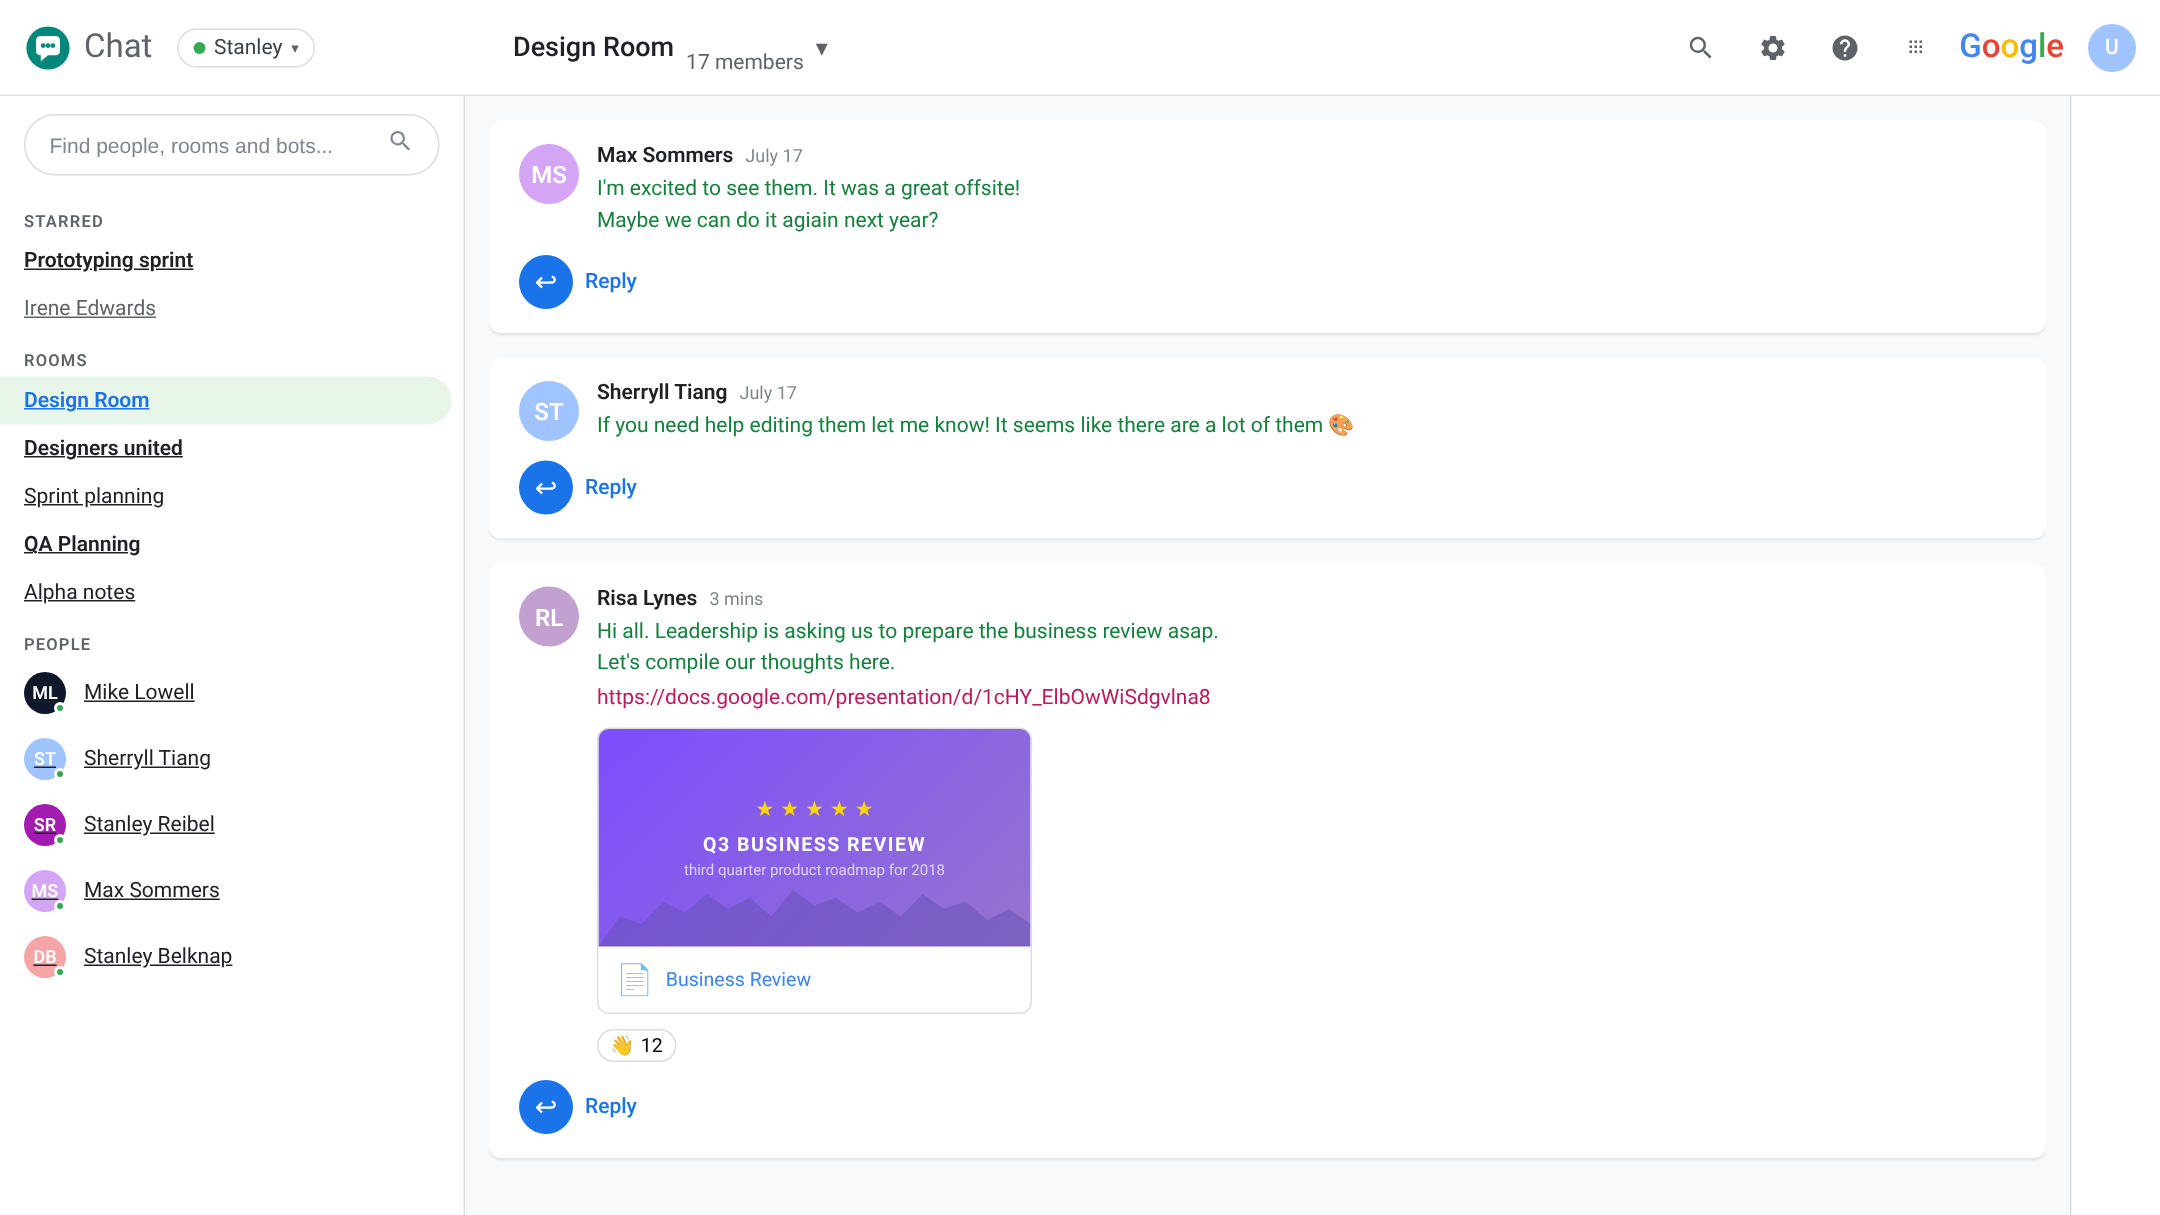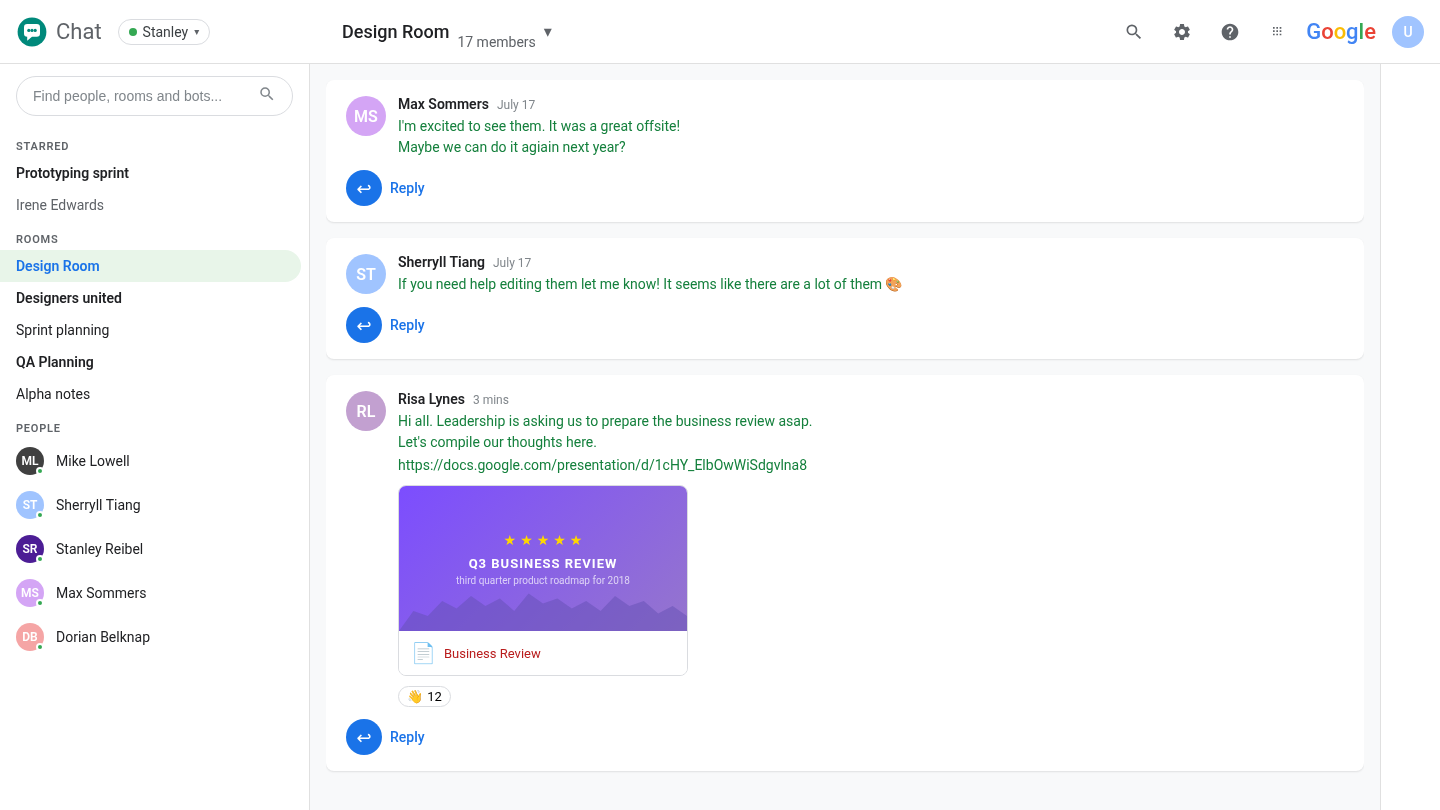--- a/index.html
+++ b/index.html
@@ -64,21 +64,21 @@
 
     .section-label {
       font-size: 11px; font-weight: 600; color: #5f6368;
       padding: 12px 16px 4px; letter-spacing: 0.8px;
       text-transform: uppercase;
     }
     .sidebar-item {
       display: flex; align-items: center; padding: 8px 16px;
       cursor: pointer; border-radius: 0 24px 24px 0;
       margin-right: 8px; gap: 12px;
-      font-size: 14px; color: #202124;
+      font-size: 14px; color: #202124; text-decoration: underline;
     }
     .sidebar-item.active { background: #e8f5e9; color: #1a73e8; font-weight: 600; }
     .sidebar-item.bold { font-weight: 600; }
     .sidebar-item.muted { color: #5f6368; }
     .sidebar-avatar { width: 28px; height: 28px; border-radius: 50%; flex-shrink: 0; display: flex; align-items: center; justify-content: center; font-size: 12px; font-weight: 600; color: #fff; position: relative; }
     .online-dot {
       width: 8px; height: 8px; border-radius: 50%; background: #34a853;
       position: absolute; bottom: 0; right: 0; border: 2px solid #fff;
     }
 
@@ -94,21 +94,21 @@
       background: #fff; border-radius: 8px; padding: 16px 20px;
       box-shadow: 0 1px 2px rgba(0,0,0,0.1);
     }
     .message-header { display: flex; align-items: flex-start; gap: 12px; }
     .msg-avatar { width: 40px; height: 40px; border-radius: 50%; flex-shrink: 0; overflow: hidden; background: #c5b4e3; display: flex; align-items: center; justify-content: center; font-weight: 600; color: #fff; font-size: 16px; }
     .msg-content { flex: 1; }
     .msg-meta { display: flex; align-items: baseline; gap: 8px; margin-bottom: 4px; }
     .msg-author { font-size: 14px; font-weight: 600; color: #202124; }
     .msg-time { font-size: 12px; color: #80868b; }
     .msg-text { font-size: 14px; color: #15803d; line-height: 1.5; }
-    .msg-link { color: #15803d; text-decoration: none; font-size: 14px; display: block; margin-top: 4px; }
+    .msg-link { color: #be185d; text-decoration: none; font-size: 14px; display: block; margin-top: 4px; }
 
     
     .reply-btn {
       display: flex; align-items: center; gap: 8px; margin-top: 12px;
       cursor: pointer; width: fit-content;
     }
     .reply-icon-circle {
       width: 36px; height: 36px; border-radius: 50%; background: #1a73e8;
       display: flex; align-items: center; justify-content: center; color: #fff;
       font-size: 18px;
@@ -133,21 +133,21 @@
     .city-silhouette {
       position: absolute; bottom: 0; left: 0; right: 0; height: 50px;
       background: rgba(100, 80, 180, 0.5);
       clip-path: polygon(0% 100%, 5% 60%, 10% 70%, 15% 40%, 20% 55%, 25% 30%, 30% 50%, 35% 35%, 40% 60%, 45% 25%, 50% 45%, 55% 35%, 60% 55%, 65% 40%, 70% 60%, 75% 30%, 80% 50%, 85% 40%, 90% 65%, 95% 50%, 100% 70%, 100% 100%);
     }
     .attachment-footer {
       display: flex; align-items: center; gap: 8px; padding: 10px 12px;
       background: #fff;
     }
     .doc-icon { font-size: 20px; color: #fbbc04; }
-    .attachment-name { font-size: 13px; color: #b91c1c; }
+    .attachment-name { font-size: 13px; color: #3b82f6; }
 
     
     .reaction-badge {
       display: inline-flex; align-items: center; gap: 4px;
       border: 1px solid #dadce0; border-radius: 12px;
       padding: 2px 8px; font-size: 13px; cursor: pointer; margin-top: 10px;
     }
 
     
     .messages-container::-webkit-scrollbar { width: 6px; }
@@ -250,53 +250,53 @@
     <div class="sidebar-item bold">
       <span>QA Planning</span>
     </div>
     <div class="sidebar-item">
       <span>Alpha notes</span>
     </div>
 
     <div class="section-label">PEOPLE</div>
 
     <div class="sidebar-item">
-      <div class="sidebar-avatar" style="background:#404040;text-align:center;">
+      <div class="sidebar-avatar" style="background:#0f172a;text-align:center;">
         ML
         <span class="online-dot"></span>
       </div>
       <span>Mike Lowell</span>
     </div>
     <div class="sidebar-item">
       <div class="sidebar-avatar" style="background:#a0c4ff;">
         ST
         <span class="online-dot"></span>
       </div>
       <span>Sherryll Tiang</span>
     </div>
     <div class="sidebar-item">
-      <div class="sidebar-avatar" style="background:#4c1d95;">
+      <div class="sidebar-avatar" style="background:#a21caf;">
         SR
         <span class="online-dot"></span>
       </div>
       <span>Stanley Reibel</span>
     </div>
     <div class="sidebar-item">
       <div class="sidebar-avatar" style="background:#d4a5f5;">
         MS
         <span class="online-dot"></span>
       </div>
       <span>Max Sommers</span>
     </div>
     <div class="sidebar-item">
       <div class="sidebar-avatar" style="background:#f5a5a5;">
         DB
         <span class="online-dot"></span>
       </div>
-      <span>Dorian Belknap</span>
+      <span>Stanley Belknap</span>
     </div>
   </div>
 
   <div class="chat-area">
     <div class="messages-container">
 
       <div class="message-card">
         <div class="message-header">
           <div class="msg-avatar" style="background:#d4a5f5;">MS</div>
           <div class="msg-content">

